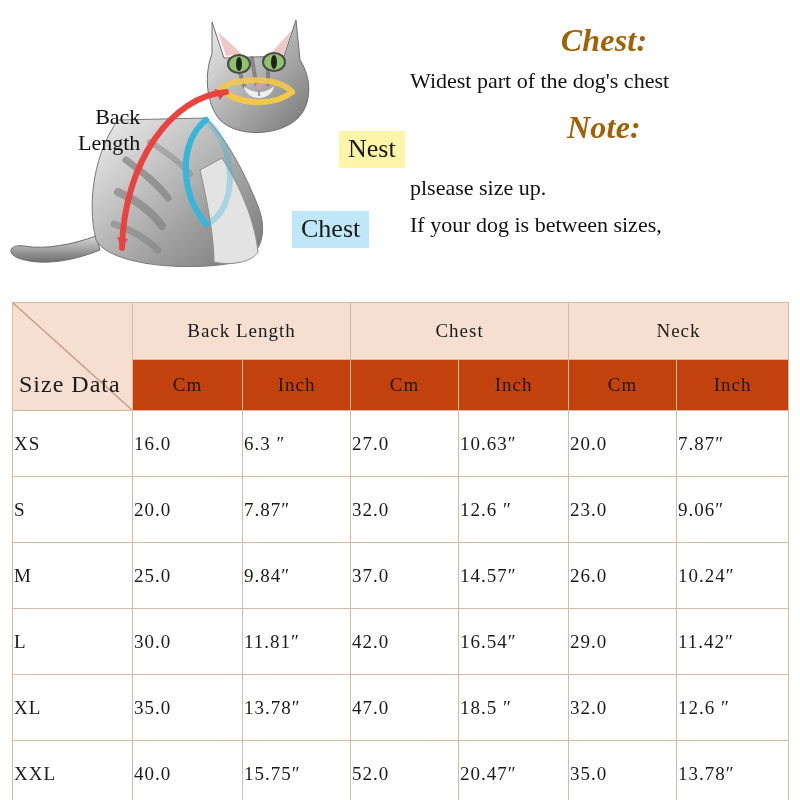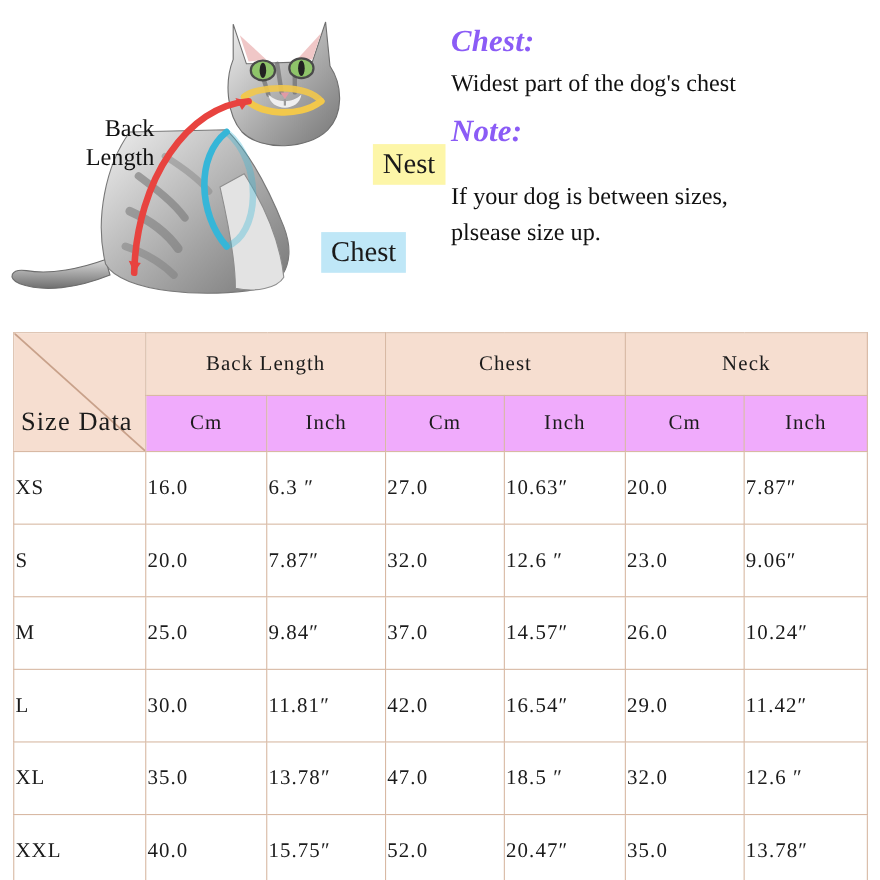--- a/index.html
+++ b/index.html
@@ -74,24 +74,25 @@
   .text-block {
     position: absolute;
     left: 410px;
     top: 22px;
     width: 388px;
   }
   .heading {
     font-family: "Liberation Serif", serif;
     font-weight: bold;
     font-style: italic;
-    font-size: 28px;
-    color: #8b5cf6;
+    font-size: 32px;
+    color: #a16207;
     margin: 0 0 8px 0;
     letter-spacing: 0.2px;
+    text-align: center;
   }
   .body-line {
     font-family: "Liberation Serif", serif;
     font-size: 22px;
     color: #111;
     margin: 0 0 10px 0;
     line-height: 1.25;
   }
   .heading.note {
     margin-top: 14px;
@@ -121,21 +122,21 @@
     font-weight: normal;
     font-size: 19px;
     letter-spacing: 1px;
   }
   .hdr-top th {
     background: #f6ded0;
     height: 54px;
     font-size: 20px;
   }
   .hdr-sub th {
-    background: #f0abfc;
+    background: #c2410c;
     height: 48px;
     font-size: 19px;
   }
   .corner-cell {
     background: #f6ded0;
     position: relative;
     width: 120px;
     padding: 0;
   }
   .corner-inner {
@@ -236,22 +237,22 @@
       <div>Back</div>
       <div>Length</div>
     </div>
     <div class="label-box label-nest">Nest</div>
     <div class="label-box label-chest">Chest</div>
 
     <div class="text-block">
       <p class="heading">Chest:</p>
       <p class="body-line">Widest part of the dog's chest</p>
       <p class="heading note">Note:</p>
+      <p class="body-line">plsease size up.</p>
       <p class="body-line small-gap">If your dog is between sizes,</p>
-      <p class="body-line">plsease size up.</p>
     </div>
   </div>
 
   <div class="table-wrap">
     <table class="size-table">
       <colgroup>
         <col style="width:120px">
         <col style="width:110px">
           <col style="width:108px">
         <col style="width:108px">

